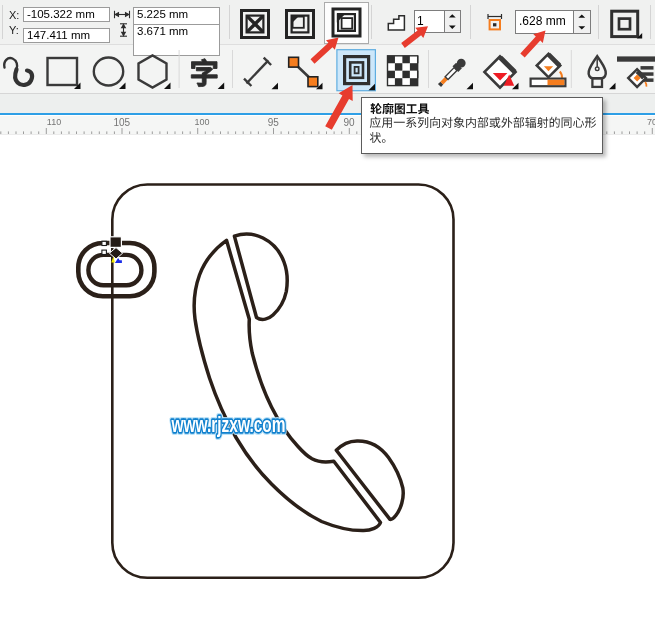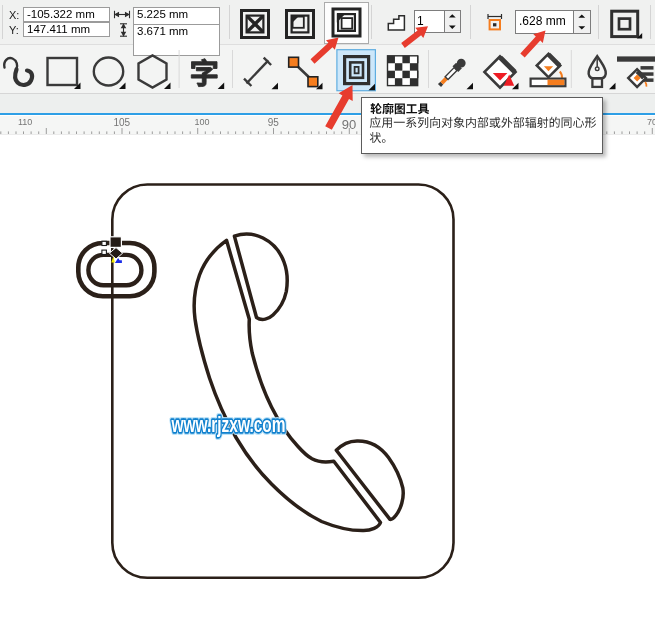--- a/index.html
+++ b/index.html
@@ -16,21 +16,21 @@
 
 <div class="abs" style="left:0;top:94px;width:655px;height:19px;background:#edefee"></div>
 <div class="abs" style="left:0;top:112.8px;width:655px;height:1.8px;background:#2e9fe6"></div>
 
 <div class="abs" style="left:0;top:115.5px;width:655px;height:18px;background:#f5f6f5;border-bottom:1px solid #ececec" id="ruler"></div>
 
 <div class="sep" style="left:2px;top:5px;height:34px"></div>
 <div class="lbl" style="left:9px;top:9px">X:</div>
 <div class="field" style="left:23px;top:7px;width:87px;height:15px">-105.322 mm</div>
 <div class="lbl" style="left:9px;top:24px">Y:</div>
-<div class="field" style="left:23px;top:22px;width:87px;height:15px">147.411 mm</div>
+<div class="field" style="left:23px;top:28px;width:87px;height:15px">147.411 mm</div>
 <div class="field" style="left:133px;top:7px;width:87px;height:28px">5.225 mm</div>
 <div class="field" style="left:133px;top:24px;width:87px;height:32px">3.671 mm</div>
 <div class="sep" style="left:229px;top:5px;height:34px"></div>
 <div class="sep" style="left:371px;top:5px;height:34px"></div>
 <div class="sep" style="left:470px;top:5px;height:34px"></div>
 <div class="sep" style="left:598px;top:5px;height:34px"></div>
 <div class="sep" style="left:650px;top:5px;height:34px"></div>
 
 <div class="abs" style="left:414px;top:10px;width:47px;height:23px;border:1px solid #7d7d7d;background:#fff;box-sizing:border-box"></div>
 <div class="abs" style="left:443.5px;top:10px;width:17.5px;height:23px;border:1px solid #7d7d7d;background:#f0f0f0;box-sizing:border-box"></div>
@@ -182,25 +182,25 @@
     <polygon points="448.90000000000003,25.6 455.7,25.6 452.3,29.0" fill="#111"></polygon>
 <polygon points="578.4,17.8 585.1999999999999,17.8 581.8,14.4" fill="#111"></polygon>
     <polygon points="578.4,26.2 585.1999999999999,26.2 581.8,29.599999999999998" fill="#111"></polygon>
 <g fill="none" stroke="#2f2f2f">
       <rect x="611.7" y="11.2" width="26" height="25.4" stroke-width="3"></rect>
       <rect x="619" y="18.6" width="11" height="10.6" stroke-width="2.7"></rect>
     </g>
 <polygon points="642.2,38.4 642.2,32.9 636.7,38.4" fill="#111" transform="rotate(0)"></polygon>
 </svg>
 
-<div class="abs" style="left:18px;top:116.5px;width:24px;text-align:left;font-size:9px;color:#757575;z-index:1">110</div>
+<div class="abs" style="left:42px;top:116.5px;width:24px;text-align:center;font-size:9px;color:#757575;z-index:1">110</div>
 <div class="abs" style="left:109.75px;top:116.5px;width:24px;text-align:center;font-size:10px;color:#757575;z-index:1">105</div>
 <div class="abs" style="left:185.5px;top:116.5px;width:24px;text-align:right;font-size:9px;color:#757575;z-index:1">100</div>
 <div class="abs" style="left:261.25px;top:116.5px;width:24px;text-align:center;font-size:10px;color:#757575;z-index:1">95</div>
-<div class="abs" style="left:337.0px;top:116.5px;width:24px;text-align:center;font-size:13px;color:#757575;z-index:1">90</div>
+<div class="abs" style="left:337.0px;top:116.5px;width:24px;text-align:center;font-size:10px;color:#757575;z-index:1">90</div>
 <div class="abs" style="left:412.75px;top:116.5px;width:24px;text-align:center;font-size:9px;color:#757575;z-index:1">85</div>
 <div class="abs" style="left:488.5px;top:116.5px;width:24px;text-align:center;font-size:9px;color:#757575;z-index:1">80</div>
 <div class="abs" style="left:564.25px;top:116.5px;width:24px;text-align:center;font-size:9px;color:#757575;z-index:1">75</div>
 <div class="abs" style="left:640.0px;top:116.5px;width:24px;text-align:center;font-size:9px;color:#757575;z-index:1">70</div>
 <svg class="abs" style="left:0;top:126px;z-index:1" width="655" height="8" viewBox="0 0 655 8">
     <rect x="0.3" y="5.4" width="1" height="2.6" fill="#9d9d9d"></rect>
     <rect x="7.9" y="5.4" width="1" height="2.6" fill="#9d9d9d"></rect>
     <rect x="15.5" y="5.4" width="1" height="2.6" fill="#9d9d9d"></rect>
     <rect x="23.0" y="5.4" width="1" height="2.6" fill="#9d9d9d"></rect>
     <rect x="30.6" y="5.4" width="1" height="2.6" fill="#9d9d9d"></rect>

